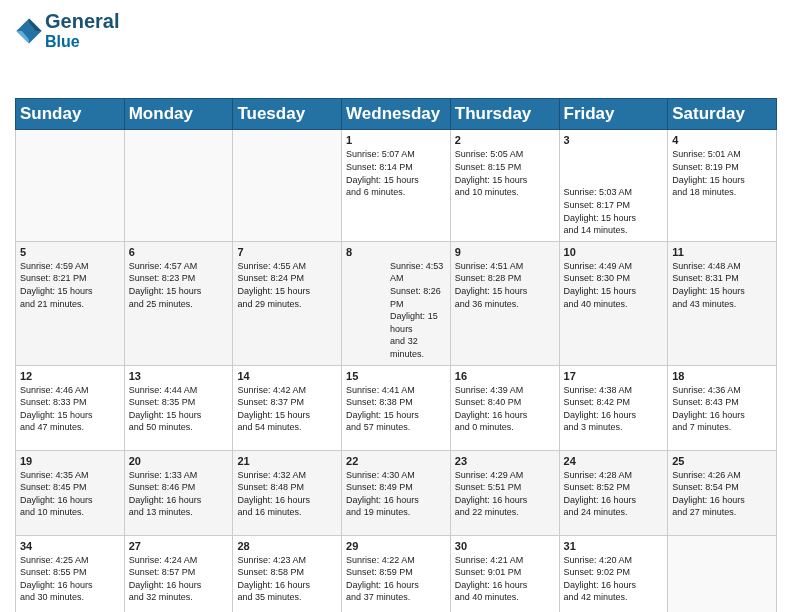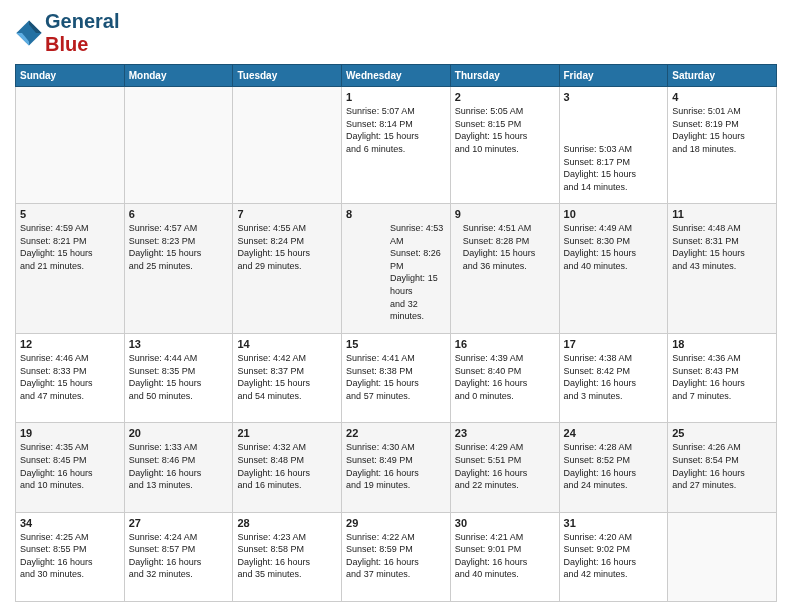--- a/index.html
+++ b/index.html
@@ -9,20 +9,21 @@
       width: 792px;
       height: 612px;
       overflow: hidden;
     }
     .page {
       width: 792px;
       height: 612px;
       display: flex;
       flex-direction: column;
       padding: 10px 15px 10px 15px;
+      gap: 39px;
     }
     .header {
       display: flex;
       justify-content: space-between;
       align-items: flex-start;
       margin-bottom: 8px;
     }
     .logo {
       display: flex;
       align-items: center;
@@ -46,21 +47,21 @@
     }
     .calendar {
       flex: 1;
       border-collapse: collapse;
       width: 100%;
       table-layout: fixed;
     }
     .calendar thead tr th {
       background: #2471a3;
       color: #fff;
-      font-size: 10px;
+      font-size: 17px;
       font-weight: bold;
       padding: 5px 4px;
       text-align: left;
       border: 1px solid #1a5276;
     }
     .calendar tbody tr td {
       border: 1px solid #ccc;
       vertical-align: top;
       padding: 4px 4px;
       font-size: 9.2px;
@@ -91,21 +92,21 @@
 <div class="page">
   <div class="header">
     <div class="logo">
       <svg class="logo-icon" viewBox="0 0 40 40">
         <polygon points="20,2 38,20 20,38 2,20" fill="#2471a3"></polygon>
         <polygon points="20,2 38,20 30,20 20,8" fill="#1a5276"></polygon>
         <polygon points="20,38 2,20 10,20 20,32" fill="#5dade2"></polygon>
       </svg>
       <div>
         <div style="font-size:20px;font-weight:bold;color:#1a5276;line-height:1.15;">General</div>
-        <div style="font-size:20px;font-weight:bold;color:#b91c1c;line-height:1.15;">Blue</div>
+        <div style="font-size:16px;font-weight:bold;color:#0369a1;line-height:1.15;">Blue</div>
       </div>
     </div>
     <div class="title-block">
       <div class="title-month"></div>
       <div class="title-location"></div>
     </div>
   </div>
 
   <table class="calendar">
     <thead>
@@ -177,21 +178,21 @@
           </td>
           <td>
             <div class="day-number">8</div>
             <div class="day-info" style="white-space: pre-line; margin-left: 44px;">Sunrise: 4:53 AM
 Sunset: 8:26 PM
 Daylight: 15 hours
 and 32 minutes.</div>
           </td>
           <td>
             <div class="day-number">9</div>
-            <div class="day-info" style="white-space: pre-line; margin-left: 8px;">Sunrise: 4:51 AM
+            <div class="day-info" style="white-space: pre-line;">Sunrise: 4:51 AM
 Sunset: 8:28 PM
 Daylight: 15 hours
 and 36 minutes.</div>
           </td>
           <td>
             <div class="day-number">10</div>
             <div class="day-info" style="white-space: pre-line;">Sunrise: 4:49 AM
 Sunset: 8:30 PM
 Daylight: 15 hours
 and 40 minutes.</div>

